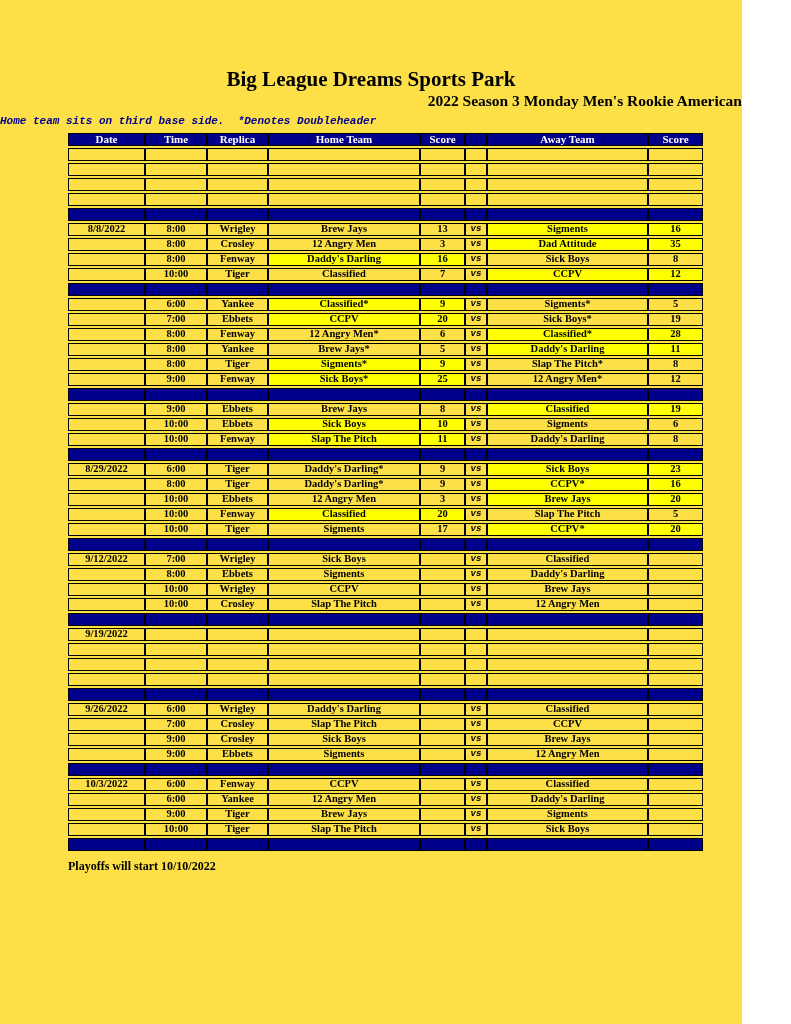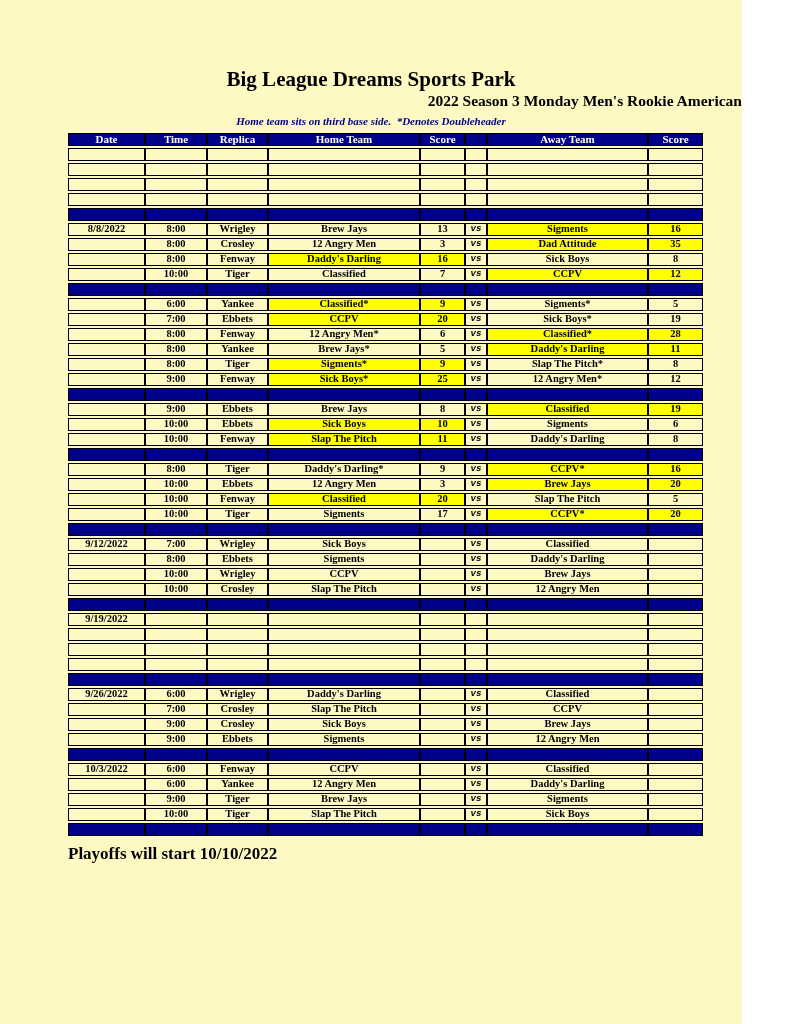--- a/index.html
+++ b/index.html
@@ -1,36 +1,36 @@
 <!DOCTYPE html>
 <html><head>
 <meta charset="utf-8">
 <style>
   html,body{margin:0;padding:0;background:#fff;}
   .page{
-    width:742px;height:1024px;position:relative;background:#fef9c3;
+    width:742px;height:1024px;position:relative;background:#fde047;
     font-family:"Liberation Serif", serif;font-weight:bold;color:#000;
   }
   .title{padding-top:68px;font-size:21px;line-height:22px;text-align:center;font-weight:bold;}
   .subtitle{margin-top:2px;font-size:15.5px;line-height:17px;text-align:right;font-weight:bold;}
-  .note{margin-top:6px;font-size:11px;line-height:12px;text-align:center;font-style:italic;font-weight:bold;color:#00008B;white-space:pre;}
+  .note{margin-top:6px;font-size:11px;line-height:12px;font-style:italic;font-weight:bold;color:#00008B;white-space:pre;font-family:Liberation Mono, monospace;}
   table.sched{
     margin:4px 0 0 68px;width:635px;table-layout:fixed;
     border-collapse:separate;border-spacing:0 2px;
   }
   td{
     box-sizing:border-box;border:1.5px solid #000;height:13px;
     font-size:10.5px;line-height:1;font-weight:bold;text-align:center;
     padding:0 1px;overflow:hidden;white-space:nowrap;vertical-align:middle;
   }
   td.hdr{background:#00008B;color:#fff;font-size:11px;}
   td.navy{background:#00008B;height:13px;}
   td.hl{background:#FFFF00;}
   td.vs{font-style:italic;font-size:9px;font-family:Liberation Mono, monospace;}
-  .footer{margin:6px 0 0 68px;font-size:17px;font-weight:bold;}
+  .footer{margin:6px 0 0 68px;font-size:12px;font-weight:bold;}
 </style>
 </head>
 <body>
 
 <div class="page">
   <div class="title">Big League Dreams Sports Park</div>
   <div class="subtitle">2022 Season 3 Monday Men's Rookie American</div>
   <div class="note">Home team sits on third base side.  *Denotes Doubleheader</div>
 
   <table class="sched" id="schedule">
@@ -259,20 +259,30 @@
           <td class="navy"></td>
           <td class="navy"></td>
           <td class="navy"></td>
           <td class="navy"></td>
           <td class="navy"></td>
           <td class="navy"></td>
           <td class="navy"></td>
           <td class="navy"></td>
         </tr>
         <tr>
+          <td>8/29/2022</td>
+          <td>6:00</td>
+          <td>Tiger</td>
+          <td>Daddy's Darling*</td>
+          <td>9</td>
+          <td class="vs">vs</td>
+          <td class="hl">Sick Boys</td>
+          <td class="hl">23</td>
+        </tr>
+        <tr>
           <td></td>
           <td>8:00</td>
           <td>Tiger</td>
           <td>Daddy's Darling*</td>
           <td>9</td>
           <td class="vs">vs</td>
           <td class="hl">CCPV*</td>
           <td class="hl">16</td>
         </tr>
         <tr>

